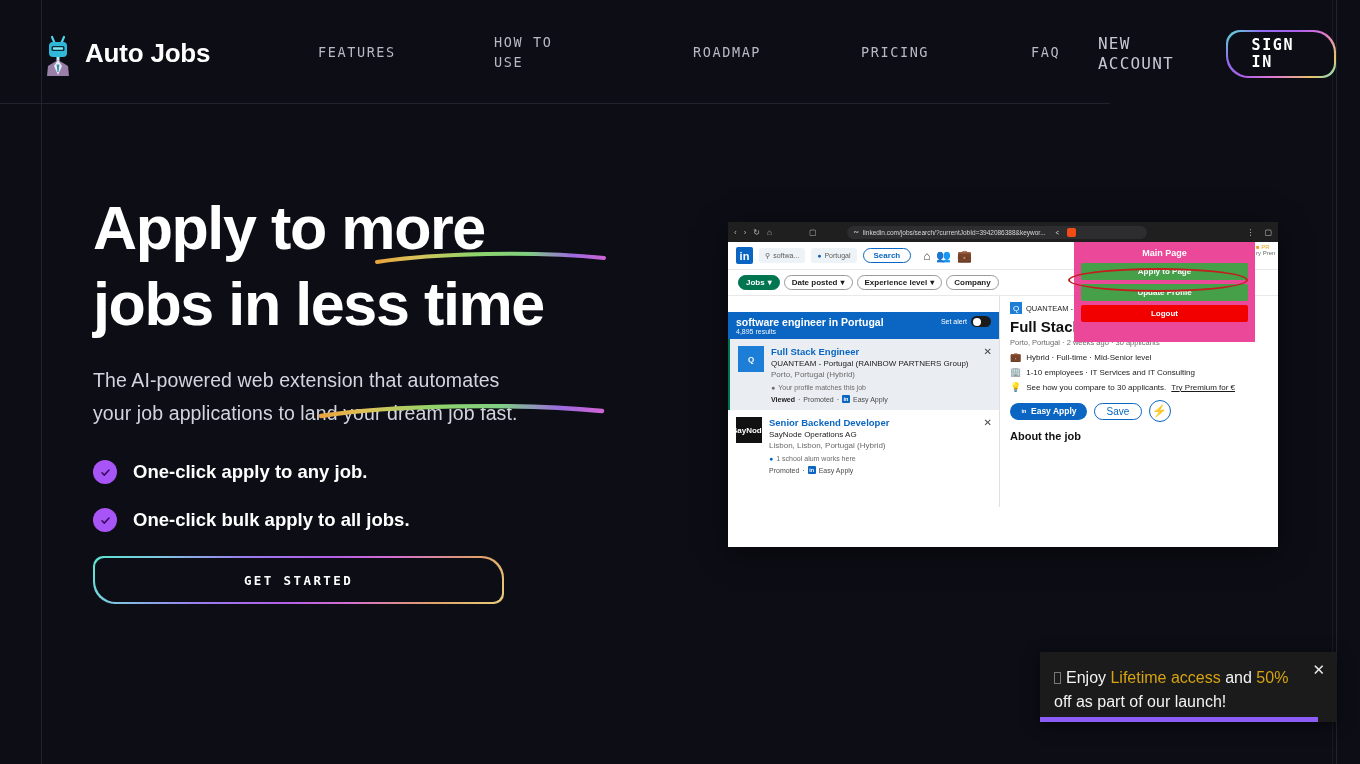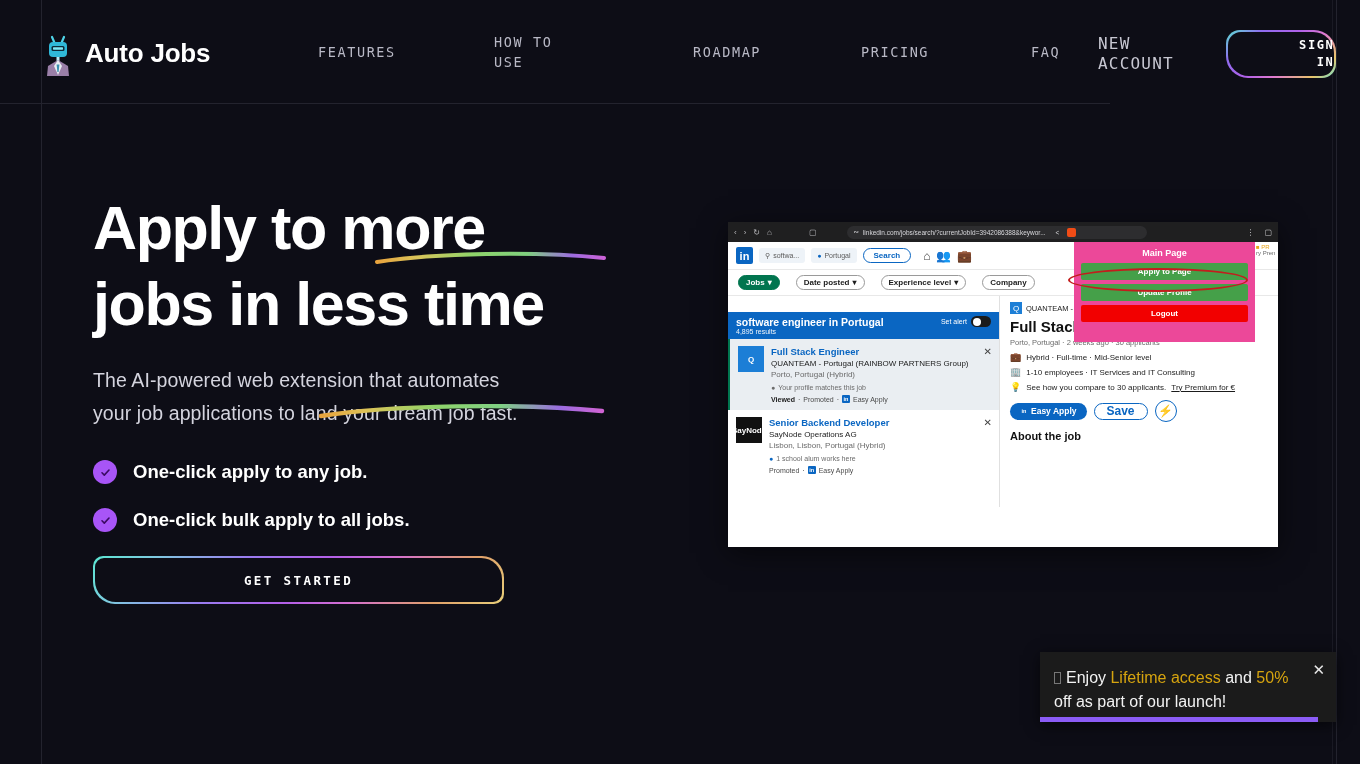--- a/index.html
+++ b/index.html
@@ -53,23 +53,23 @@
   .signin-wrap {
     position:absolute; left:1226px; top:30px; width:110px; height:48px;
     border-radius:14px 22px 14px 22px;
     padding:1.6px;
     background: linear-gradient(140deg,#5ae7d2 0%, #8f6cf0 22%, #b061e8 45%, #e07ad0 62%, #e8c46a 85%, #6ee2d0 100%);
   }
   .signin-inner {
     width:100%; height:100%; border-radius:13px 21px 13px 21px;
     background:#0d0d16; color:#fff;
     font-family:"DejaVu Sans Mono", monospace;
-    font-size:12px; font-weight:bold; letter-spacing:1.6px;
+    font-size:15px; font-weight:bold; letter-spacing:1.6px;
     display:flex; flex-direction:column; justify-content:center;
-    padding-left:24px; line-height:17px;text-align:right;
+    padding-left:24px; line-height:17px;
   }
 
   
   .hero-left { position:absolute; left:93px; top:190px; width:530px; }
   .headline {
     font-size:61px; font-weight:bold; color:#ffffff;
     line-height:76px; letter-spacing:-1.4px; position:relative;
     font-family:"Liberation Sans", sans-serif;
   }
   .hl-line { position:relative; display:block; white-space:nowrap; }
@@ -141,21 +141,21 @@
     font-weight:bold;font-size:11px;display:flex;align-items:center;justify-content:center;
     font-family:"Liberation Sans",sans-serif; }
   .li-search { background:#eef3f8; border-radius:3px; height:15px; display:flex;
     align-items:center; padding:0 6px; gap:3px; font-size:7px; color:#5b5b5b; }
   .li-btn-search { border:1px solid #0a66c2; color:#0a66c2; border-radius:10px;
     height:15px; padding:0 10px; font-size:8px; font-weight:bold;
     display:flex;align-items:center; }
   .li-icon { font-size:12px; color:#404040; }
 
   .li-filters {
-    height:26px; background:#fff; display:flex; align-items:center; gap:16px; padding:0 10px;
+    height:26px; background:#fff; display:flex; align-items:center; gap:4px; padding:0 10px;
     border-bottom:1px solid #e8e8e8;
   }
   .chip { border:1px solid #9a9a9a; border-radius:10px; height:15px; padding:0 7px;
     font-size:8px; font-weight:bold; color:#1b1b1b; display:flex; align-items:center; gap:3px; }
   .chip.green { background:#01754f; border-color:#01754f; color:#fff; }
 
   .li-body { display:flex; height:211px; }
   .li-list { width:272px; border-right:1px solid #e0e0e0; background:#fff; }
   .li-head {
     background:#0a66c2; color:#fff; padding:4px 8px; display:flex; align-items:flex-start;margin-top:16px;
@@ -188,21 +188,21 @@
     display:flex;align-items:center;justify-content:center;}
   .d-title { font-size:15px; font-weight:bold; color:#111; margin-top:4px; }
   .d-meta { font-size:7.5px; color:#6b6b6b; margin-top:3px; }
   .d-row { display:flex; align-items:center; gap:5px; font-size:8px; color:#1b1b1b; margin-top:5px; }
   .d-row .gi { font-size:9px; }
   .d-row a { color:#1b1b1b; text-decoration:underline; }
   .d-actions { display:flex; align-items:center; gap:7px; margin-top:8px; }
   .btn-apply { background:#0a66c2; color:#fff; border-radius:11px; height:17px;
     padding:0 10px; font-size:8.5px; font-weight:bold; display:flex;align-items:center;gap:3px;}
   .btn-save { border:1px solid #0a66c2; color:#0a66c2; border-radius:11px; height:17px;
-    padding:0 12px; font-size:12px; font-weight:bold; display:flex;align-items:center;}
+    padding:0 12px; font-size:10px; font-weight:normal; display:flex;align-items:center;}
   .btn-bolt { width:22px;height:22px;border-radius:50%;border:1.5px solid #0a66c2;
     display:flex;align-items:center;justify-content:center;font-size:12px;color:#e8a317;}
   .d-about { font-size:11px; font-weight:bold; color:#111; margin-top:8px; }
 
   .ext-popup {
     position:absolute; left:346px; top:20px; width:181px; height:100px;
     background:#ec4899; padding:6px 7px; z-index:5;
   }
   .ext-title { color:#fff; font-size:9px; font-weight:bold; text-align:center; margin-bottom:5px; }
   .ext-btn { height:17px; border-radius:2px; display:flex; align-items:center; justify-content:center;

